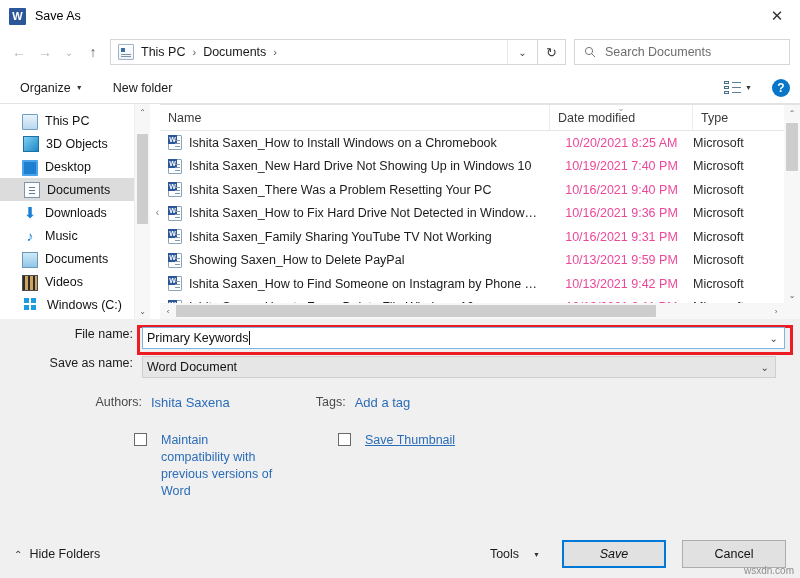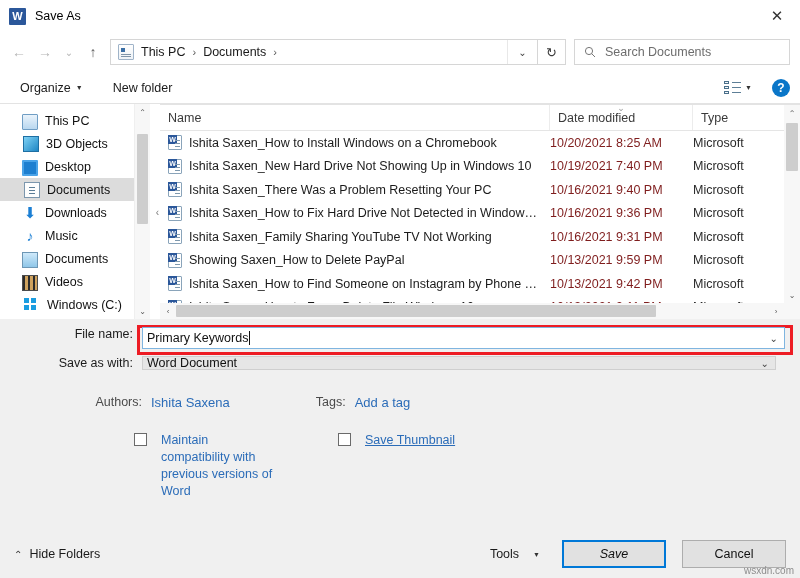--- a/index.html
+++ b/index.html
@@ -251,21 +251,21 @@
     position: absolute; top: -1px; left: 50%; transform: translateX(-50%);
     font-size: 9px; color: #9a9a9a; line-height: 8px;
   }
   .rows { flex: 1 1 auto; overflow: hidden; }
   .frow {
     height: 23.5px; display: flex; align-items: center;
     font-size: 12.5px; color: #1b1b1b;
   }
   .fc-name { flex: 0 0 390px; display: flex; align-items: center;
              padding-left: 8px; overflow: hidden; white-space: nowrap; }
-  .fc-date { flex: 0 0 143px; color: #7f1d1d; white-space: nowrap; }
+  .fc-date { flex: 0 0 143px; color: #ec4899; white-space: nowrap; text-align: center; }
   .fc-type { flex: 1 1 auto; color: #2a2a2a; white-space: nowrap;
              overflow: hidden; }
   .docicon {
     width: 14px; height: 15px; flex: 0 0 14px; margin-right: 7px;
     background: #fff; border: 1px solid #8aa4ba;
     position: relative; border-radius: 1px;
   }
   .docicon::before {
     content: "W"; position: absolute; left: -1px; top: -1px;
     width: 9px; height: 9px; background: #2b579a; color: #fff;
@@ -330,21 +330,21 @@
   }
   .caret-bar {
     display: inline-block; width: 1px; height: 14px;
     background: #111; margin-left: 1px;
   }
   .combo-chev {
     position: absolute; right: 6px; top: 50%; transform: translateY(-50%);
     font-size: 10px; color: #444;
   }
   .savetype {
-    flex: 1 1 auto; margin-right: 24px; height: 14px;
+    flex: 1 1 auto; margin-right: 24px; height: 22px;
     background: #e6e6e6; border: 1px solid #cfcfcf;
     display: flex; align-items: center; font-size: 12.5px;
     color: #111; padding-left: 4px; position: relative;
   }
   .meta-row {
     display: flex; align-items: center; height: 22px; margin-top: 11px;
   }
   .meta-label {
     font-size: 12.5px; color: #4a4a4a; text-align: right;
   }
@@ -613,21 +613,21 @@
     <div class="frm-row">
       <div class="frm-label">File name:</div>
       <div class="filename-input">
         <span>Primary Keywords</span>
           <span class="caret-bar"></span>
         <span class="combo-chev">⌄</span>
       </div>
     </div>
 
     <div class="frm-row" style="margin-top:5px">
-      <div class="frm-label">Save as with:</div>
+      <div class="frm-label">Save as name:</div>
       <div class="savetype">
         <span>Word Document</span>
         <span class="combo-chev">⌄</span>
       </div>
     </div>
 
     <div class="meta-row">
       <div class="meta-label" style="width:142px;flex:0 0 142px;padding-right:0">Authors:</div>
       <div class="meta-val">Ishita Saxena</div>
       <div class="meta-label" style="margin-left:86px">Tags:</div>

